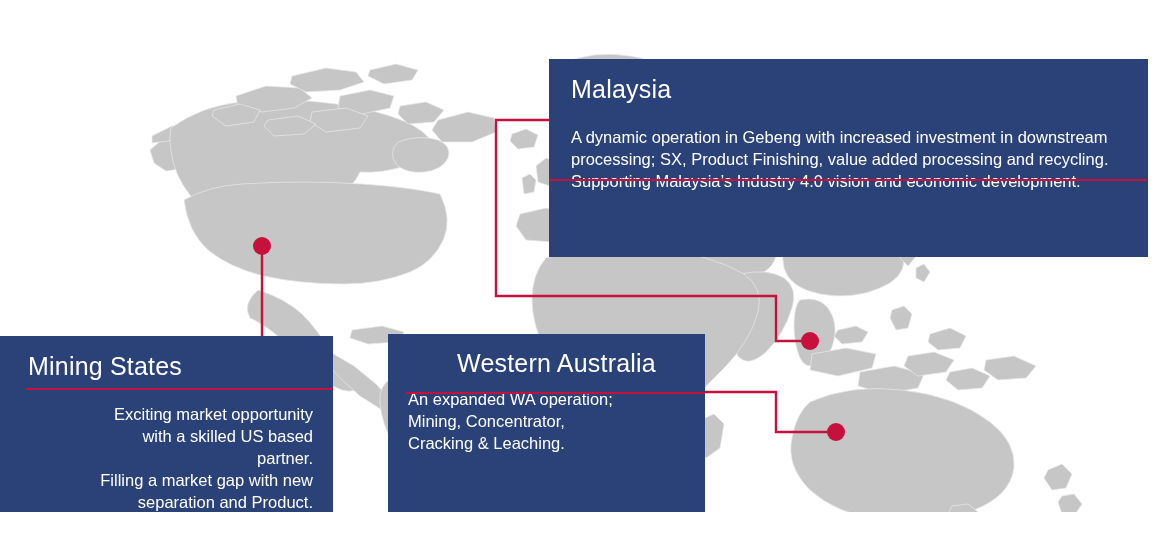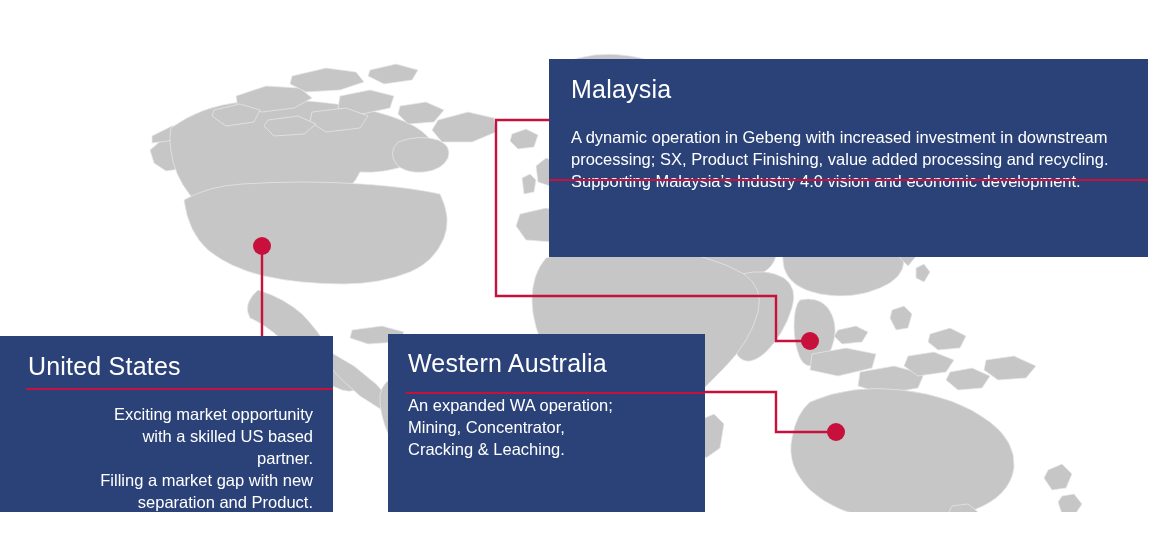--- a/index.html
+++ b/index.html
@@ -48,23 +48,23 @@
   }
 
   
   #card-malaysia{left:549px;top:59px;width:599px;height:198px;}
   #card-malaysia .title{margin:16px 0 0 22px;}
   #card-malaysia .rule{position:absolute;left:0px;top:120px;width:599px;}
   #card-malaysia .body{margin:23px 22px 0 22px;}
 
   
   #card-wa{left:388px;top:334px;width:317px;height:194px;}
-  #card-wa .title{margin:15px 0 8px 20px;}
+  #card-wa .title{margin:15px 0 8px 20px;text-align:center;}
   #card-wa .rule{position:absolute;left:18px;top:392px;width:299px;}
-  #card-wa .body{margin:17px 20px 0 20px;}
+  #card-wa .body{margin:11px 20px 0 20px;}
   #card-wa .rule{top:58px;}
 
   
   #card-us{left:0px;top:336px;width:333px;height:204px;}
   #card-us .title{margin:16px 0 0 28px;}
   #card-us .rule{position:absolute;left:26px;top:52px;width:307px;}
   #card-us .body{margin:23px 20px 0 28px;text-align:right;}
 
   .dot{position:absolute;border-radius:50%;background:#c8103c;}
 </style>
@@ -178,21 +178,21 @@
 
   <div class="card" id="card-wa">
     <div class="title">Western Australia</div>
     <div class="rule"></div>
     <div class="body">An expanded WA operation;
 Mining, Concentrator,
 Cracking &amp; Leaching.</div>
   </div>
 
   <div class="card" id="card-us">
-    <div class="title">United States</div>
+    <div class="title">Mining States</div>
     <div class="rule"></div>
     <div class="body">Exciting market opportunity
 with a skilled US based
 partner.
 Filling a market gap with new
 separation and Product.
 Finishing capability</div>
   </div>
 
 </div>

